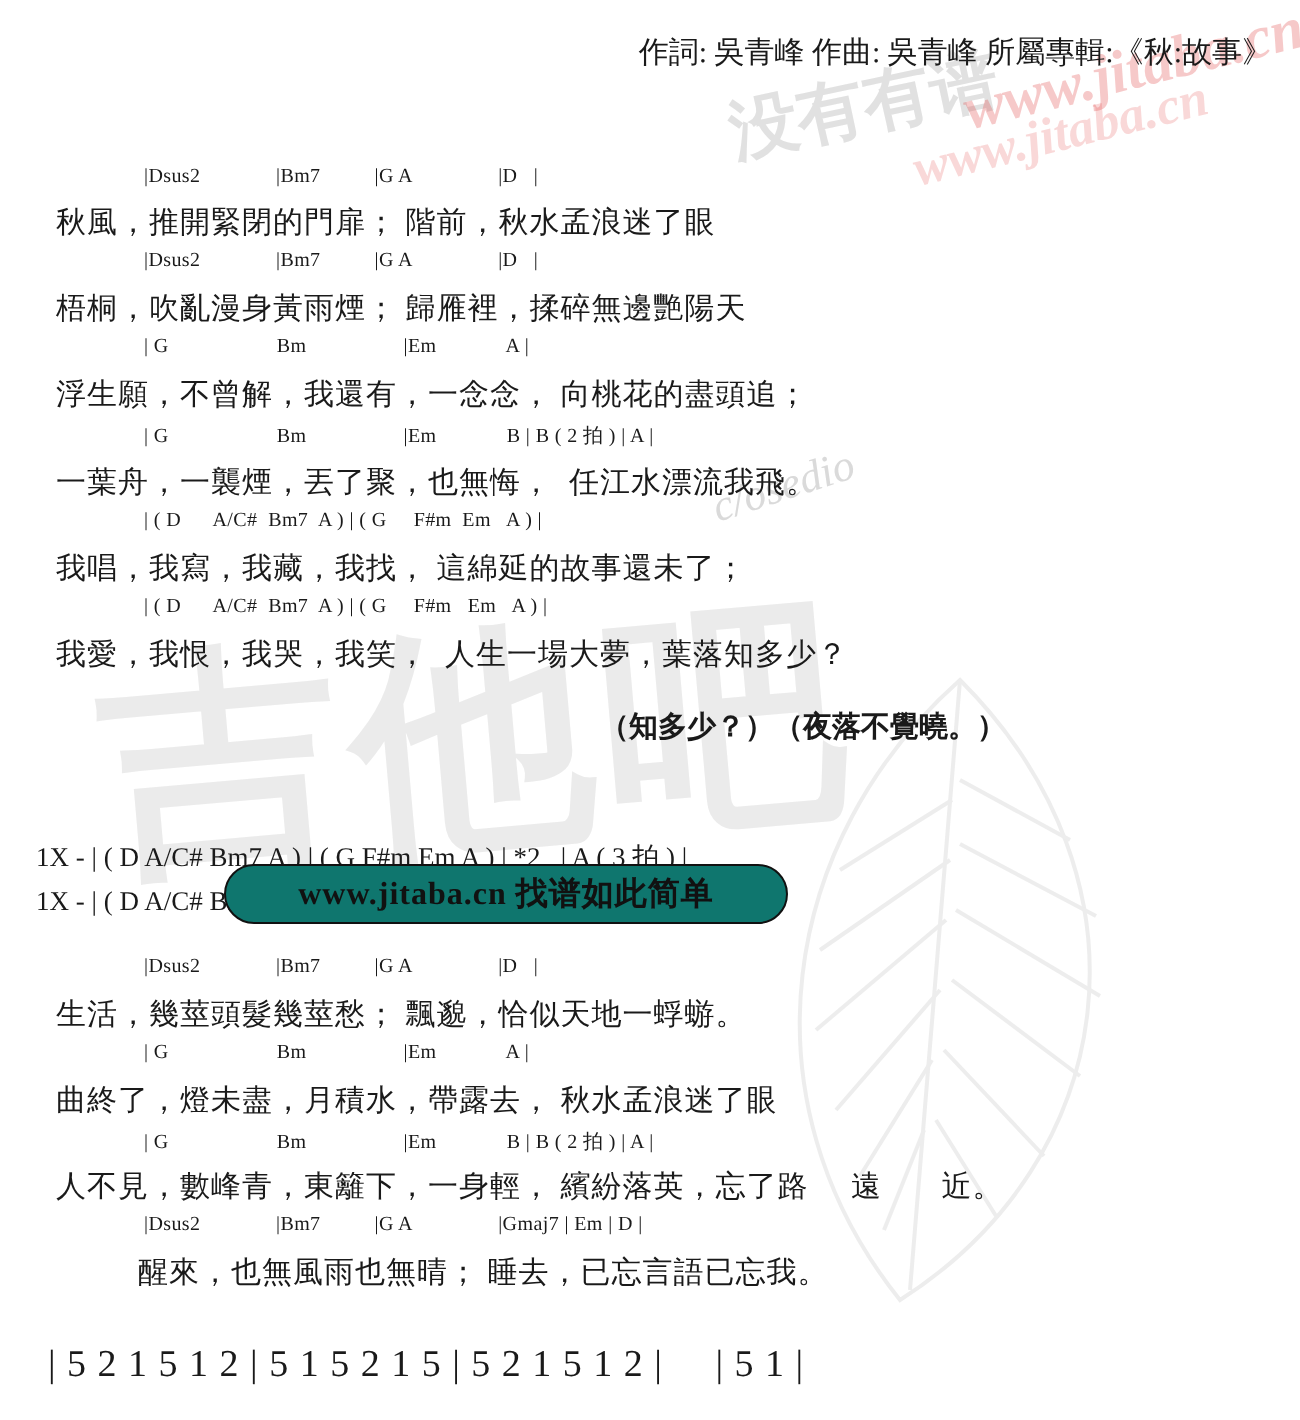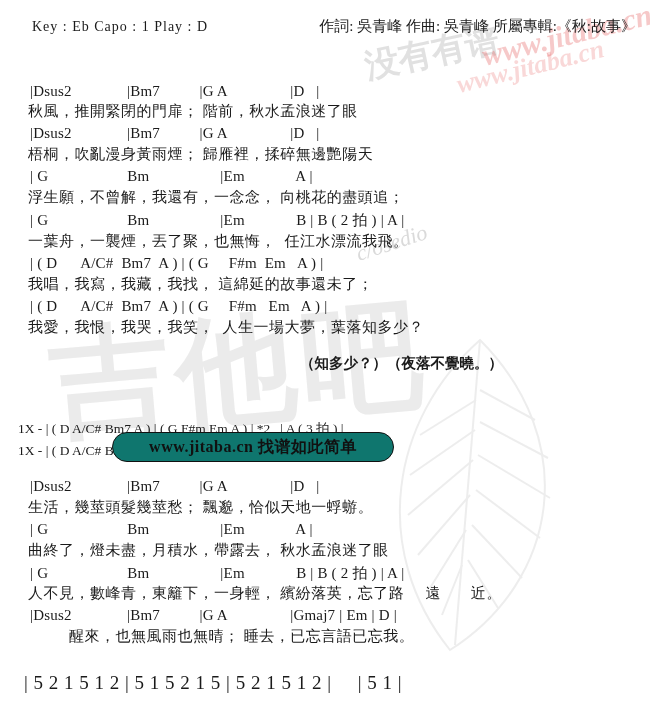--- a/index.html
+++ b/index.html
@@ -130,22 +130,23 @@
     top: 0;
     width: 650px;
   }
 
   .line {
     position: absolute;
     white-space: pre;
     font-family: "Liberation Serif", serif;
   }
   .chords {
-    font-size: 15px;
+    font-size: 10px;
     letter-spacing: 0.2px;
+    margin-left: 42px;
   }
   .lyric {
     font-size: 15px;
     letter-spacing: 0.5px;
   }
   .lyric-right {
     font-size: 14.5px;
   }
   .pattern {
     font-size: 13.5px;
@@ -207,21 +208,20 @@
         <path d="M146 160 L 210 208"></path>
       <path d="M142 195 L 192 248"></path>
         <path d="M138 230 L 168 278"></path>
     </g>
   </svg>
 </div>
 
 <div class="sheet">
 
   <div class="header">
-    <div class="key-line">Key : Eb Capo : 1 Play : D</div>
     <div class="credits">作詞: 吳青峰 作曲: 吳青峰 所屬專輯:《秋:故事》</div>
   </div>
 
   <div class="body-block" id="body-block">
       <div class="line chords" style="left: 30px; top: 83px;">|Dsus2              |Bm7          |G A                |D   |</div>
       <div class="line lyric" style="left: 28px; top: 102px;">秋風，推開緊閉的門扉； 階前，秋水孟浪迷了眼</div>
       <div class="line chords" style="left: 30px; top: 125px;">|Dsus2              |Bm7          |G A                |D   |</div>
       <div class="line lyric" style="left: 28px; top: 145px;">梧桐，吹亂漫身黃雨煙； 歸雁裡，揉碎無邊艷陽天</div>
       <div class="line chords" style="left: 30px; top: 168px;">| G                    Bm                  |Em             A |</div>
       <div class="line lyric" style="left: 28px; top: 188px;">浮生願，不曾解，我還有，一念念， 向桃花的盡頭追；</div>

